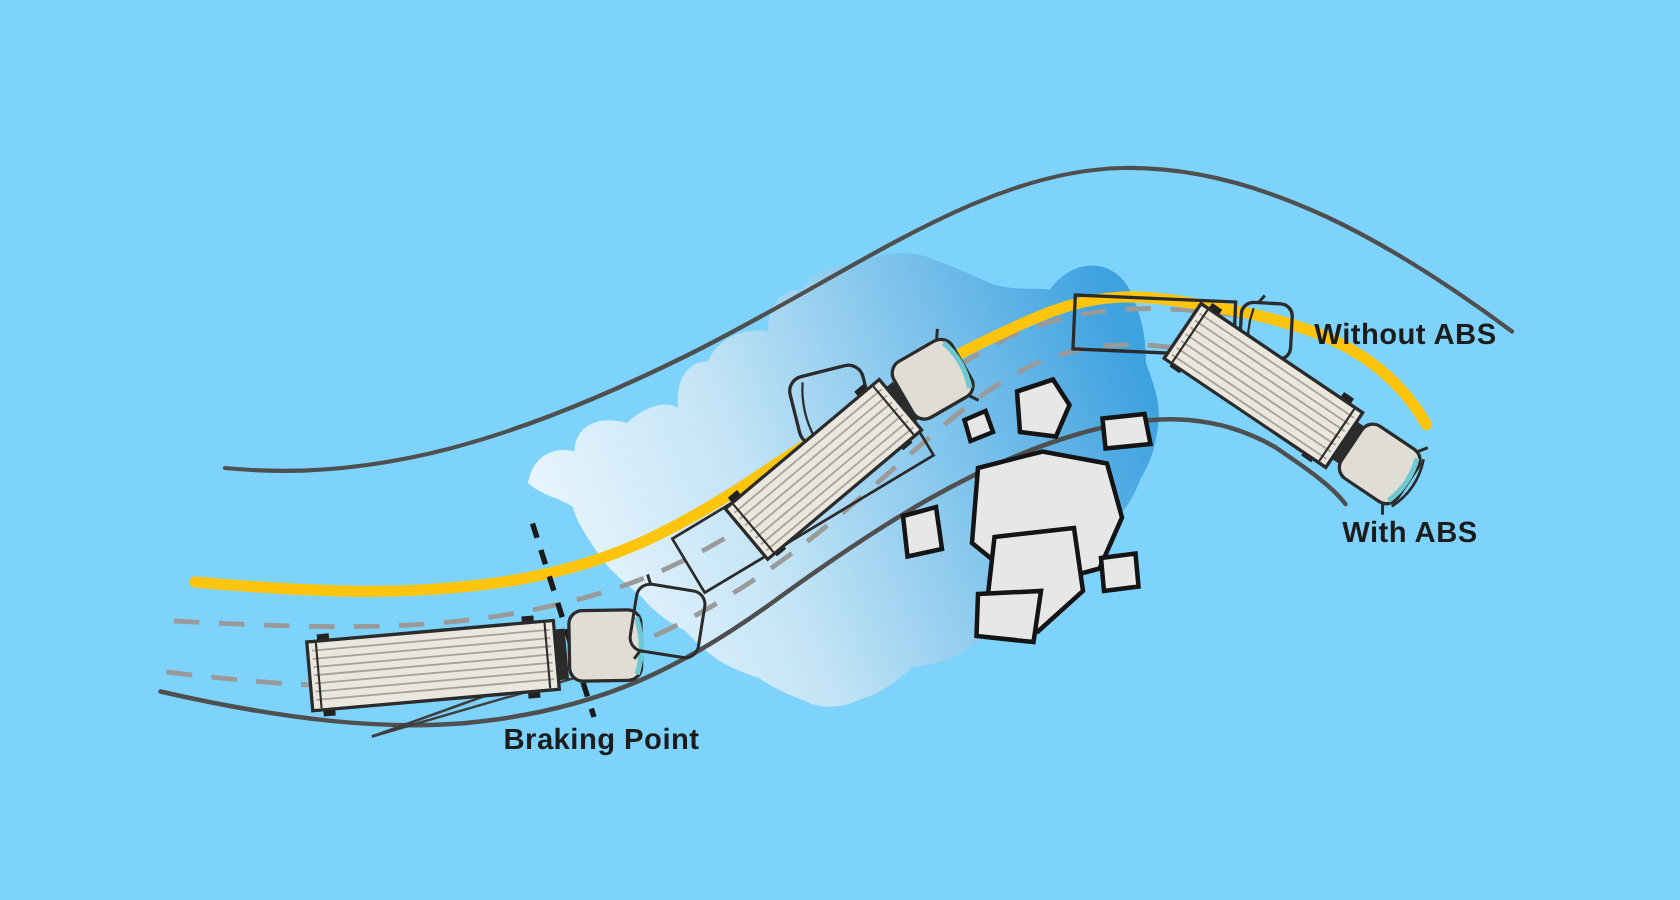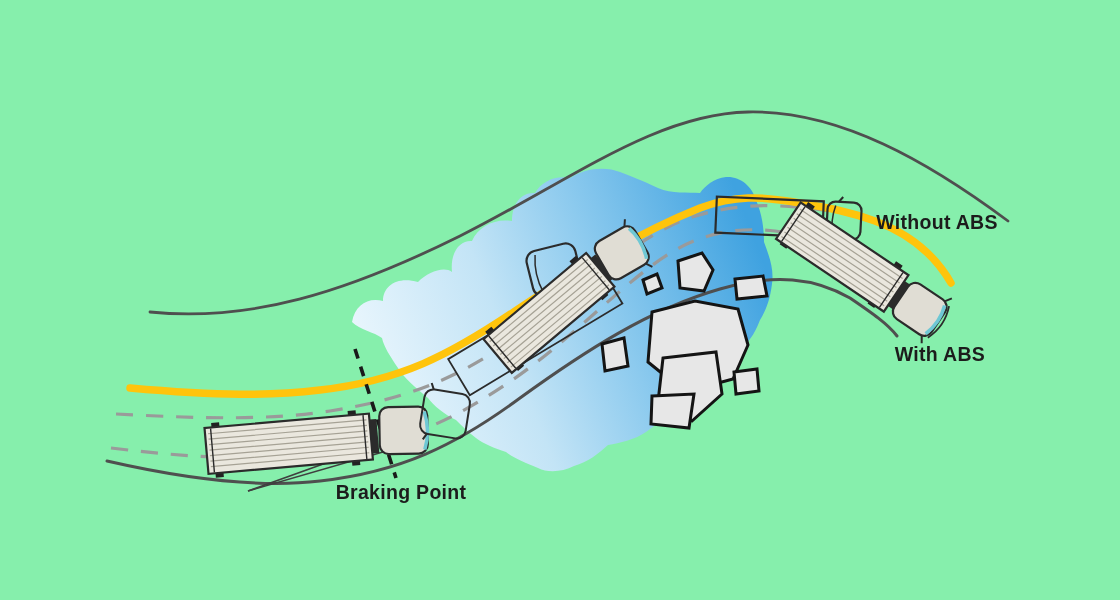--- a/index.html
+++ b/index.html
@@ -1,16 +1,16 @@
 <!DOCTYPE html>
 <html><head>
 <meta charset="utf-8">
 <style>
   html,body{margin:0;padding:0;background:#ffffff;}
-  .stage{position:relative;width:1120px;height:600px;background:#86efac;overflow:hidden;
+  .stage{position:relative;width:1120px;height:600px;background:#7dd3fc;overflow:hidden;
          font-family:"Liberation Sans", sans-serif;}
   svg text{font-family:"Liberation Sans", sans-serif;font-weight:bold;}
   .lbl{font-size:19.5px;letter-spacing:.3px;}
 </style>
 </head>
 <body>
 
 <div class="stage">
 <svg width="1120" height="600" viewBox="0 0 1120 600">
 

